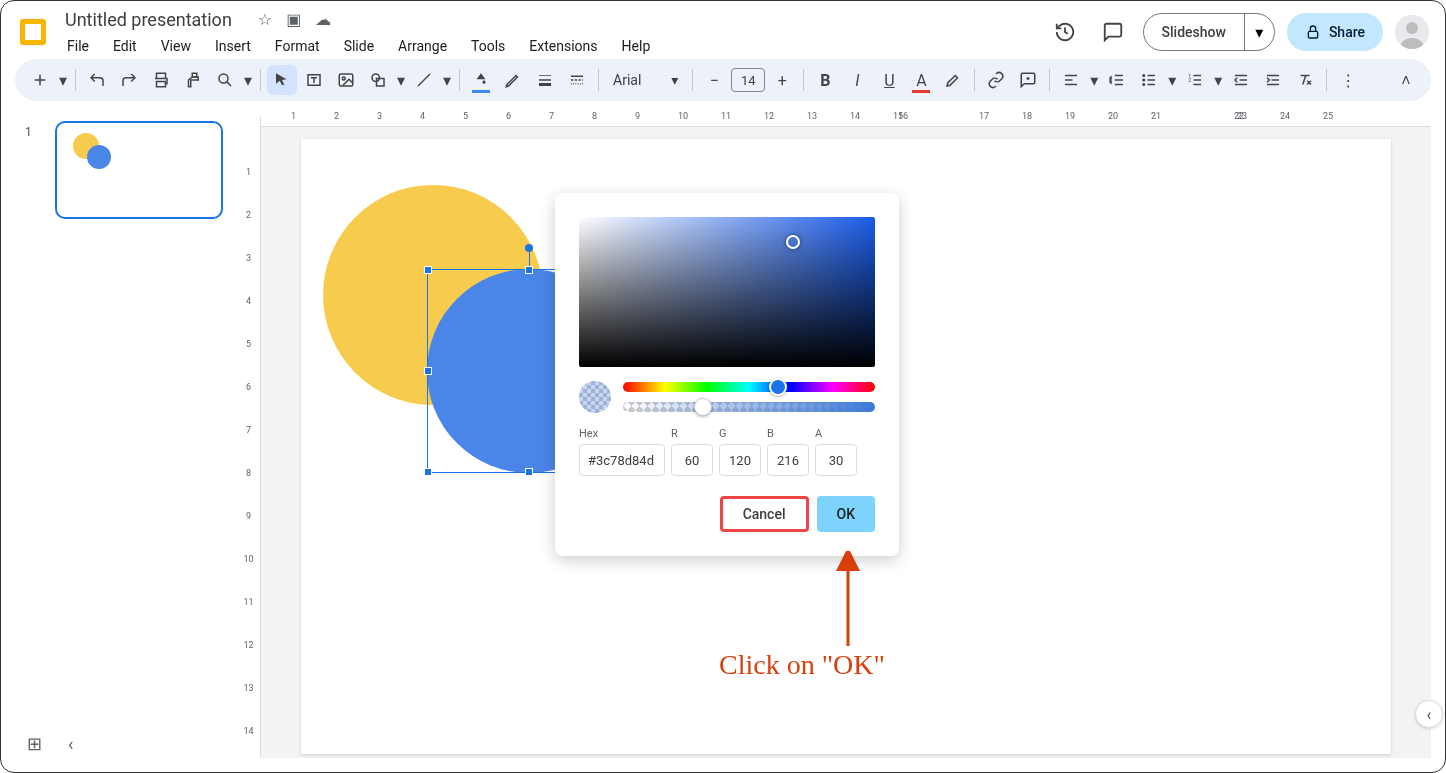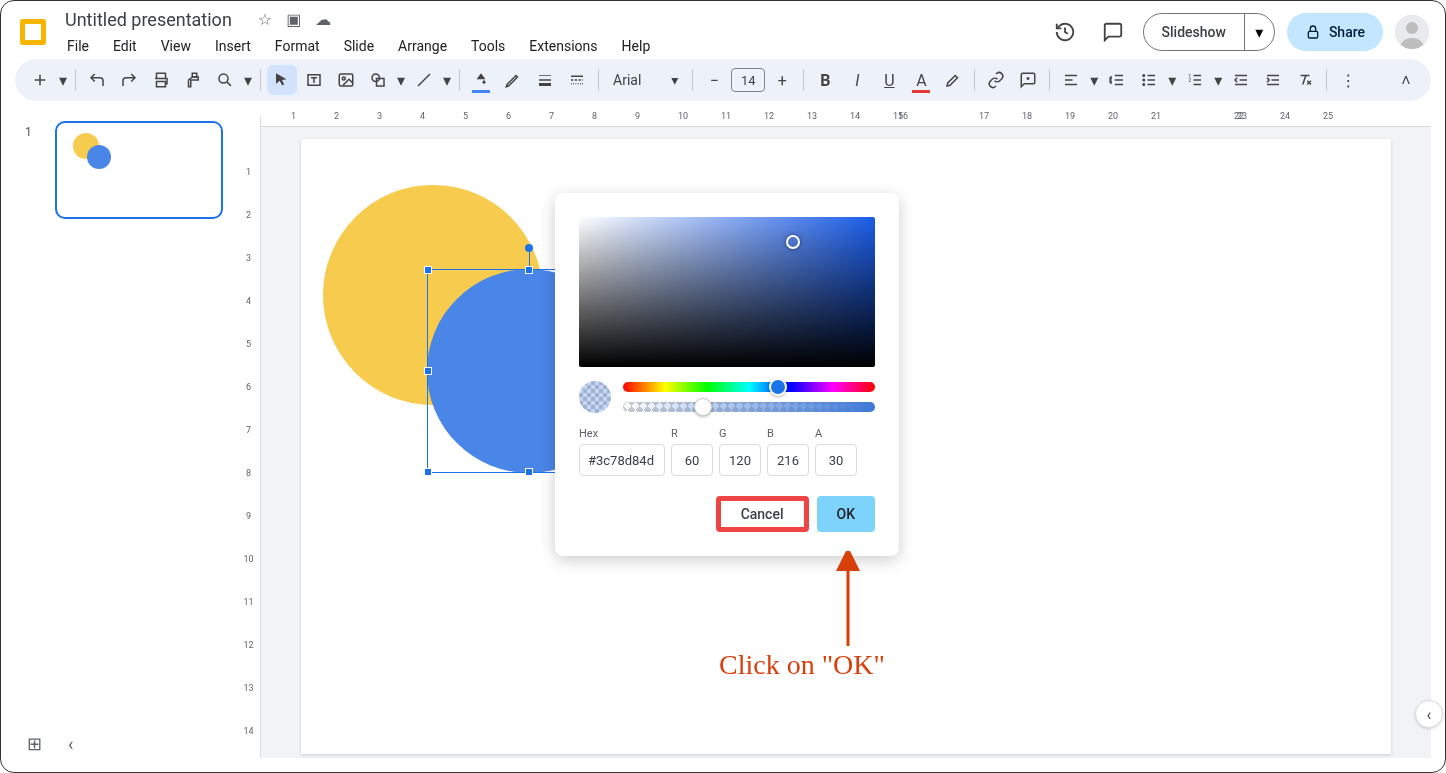--- a/index.html
+++ b/index.html
@@ -68,21 +68,21 @@
 .slider-thumb{position:absolute;top:-4px;width:18px;height:18px;border-radius:50%;background:#fff;border:1px solid #ccc;box-shadow:0 1px 3px rgba(0,0,0,.3);}
 .hue-slider .slider-thumb{left:58%;background:#1a73e8;border:2px solid #fff;}
 .alpha-slider .slider-thumb{left:28%;}
 .inputs-row{display:flex;gap:6px;margin-top:14px;}
 .inp-group{display:flex;flex-direction:column;gap:4px;}
 .inp-label{font-size:11px;color:#5f6368;}
 .inp-box{border:1px solid #dadce0;border-radius:4px;height:32px;padding:0 8px;font-size:13px;color:#3c4043;display:flex;align-items:center;}
 .hex-inp{width:86px;} .num-inp{width:42px;text-align:center;justify-content:center;}
 .picker-actions{display:flex;justify-content:flex-end;gap:8px;margin-top:20px;}
 .btn{height:36px;padding:0 20px;border-radius:4px;font-size:14px;font-weight:500;display:flex;align-items:center;cursor:pointer;}
-.btn-cancel{border:5px solid #ef4444;background:#fff;color:#3c4043;}
+.btn-cancel{border:3px solid #ef4444;background:#fff;color:#3c4043;}
 .btn-ok{background:#7dd3fc;color:#202124;}
 .annotation{position:absolute;left:418px;top:510px;color:#d93f0b;font-family:"Comic Sans MS","Segoe Script",cursive;font-size:28px;text-align:center;pointer-events:none;}
 .annotation svg{position:absolute;left:114px;top:-98px;}
 .floater{position:absolute;right:-12px;bottom:30px;width:28px;height:28px;border:1px solid #dadce0;border-radius:50%;background:#fff;display:flex;align-items:center;justify-content:center;color:#444;box-shadow:0 1px 3px rgba(0,0,0,.15);}
 </style>
 </head>
 <body>
 
 <div class="frame">
 

